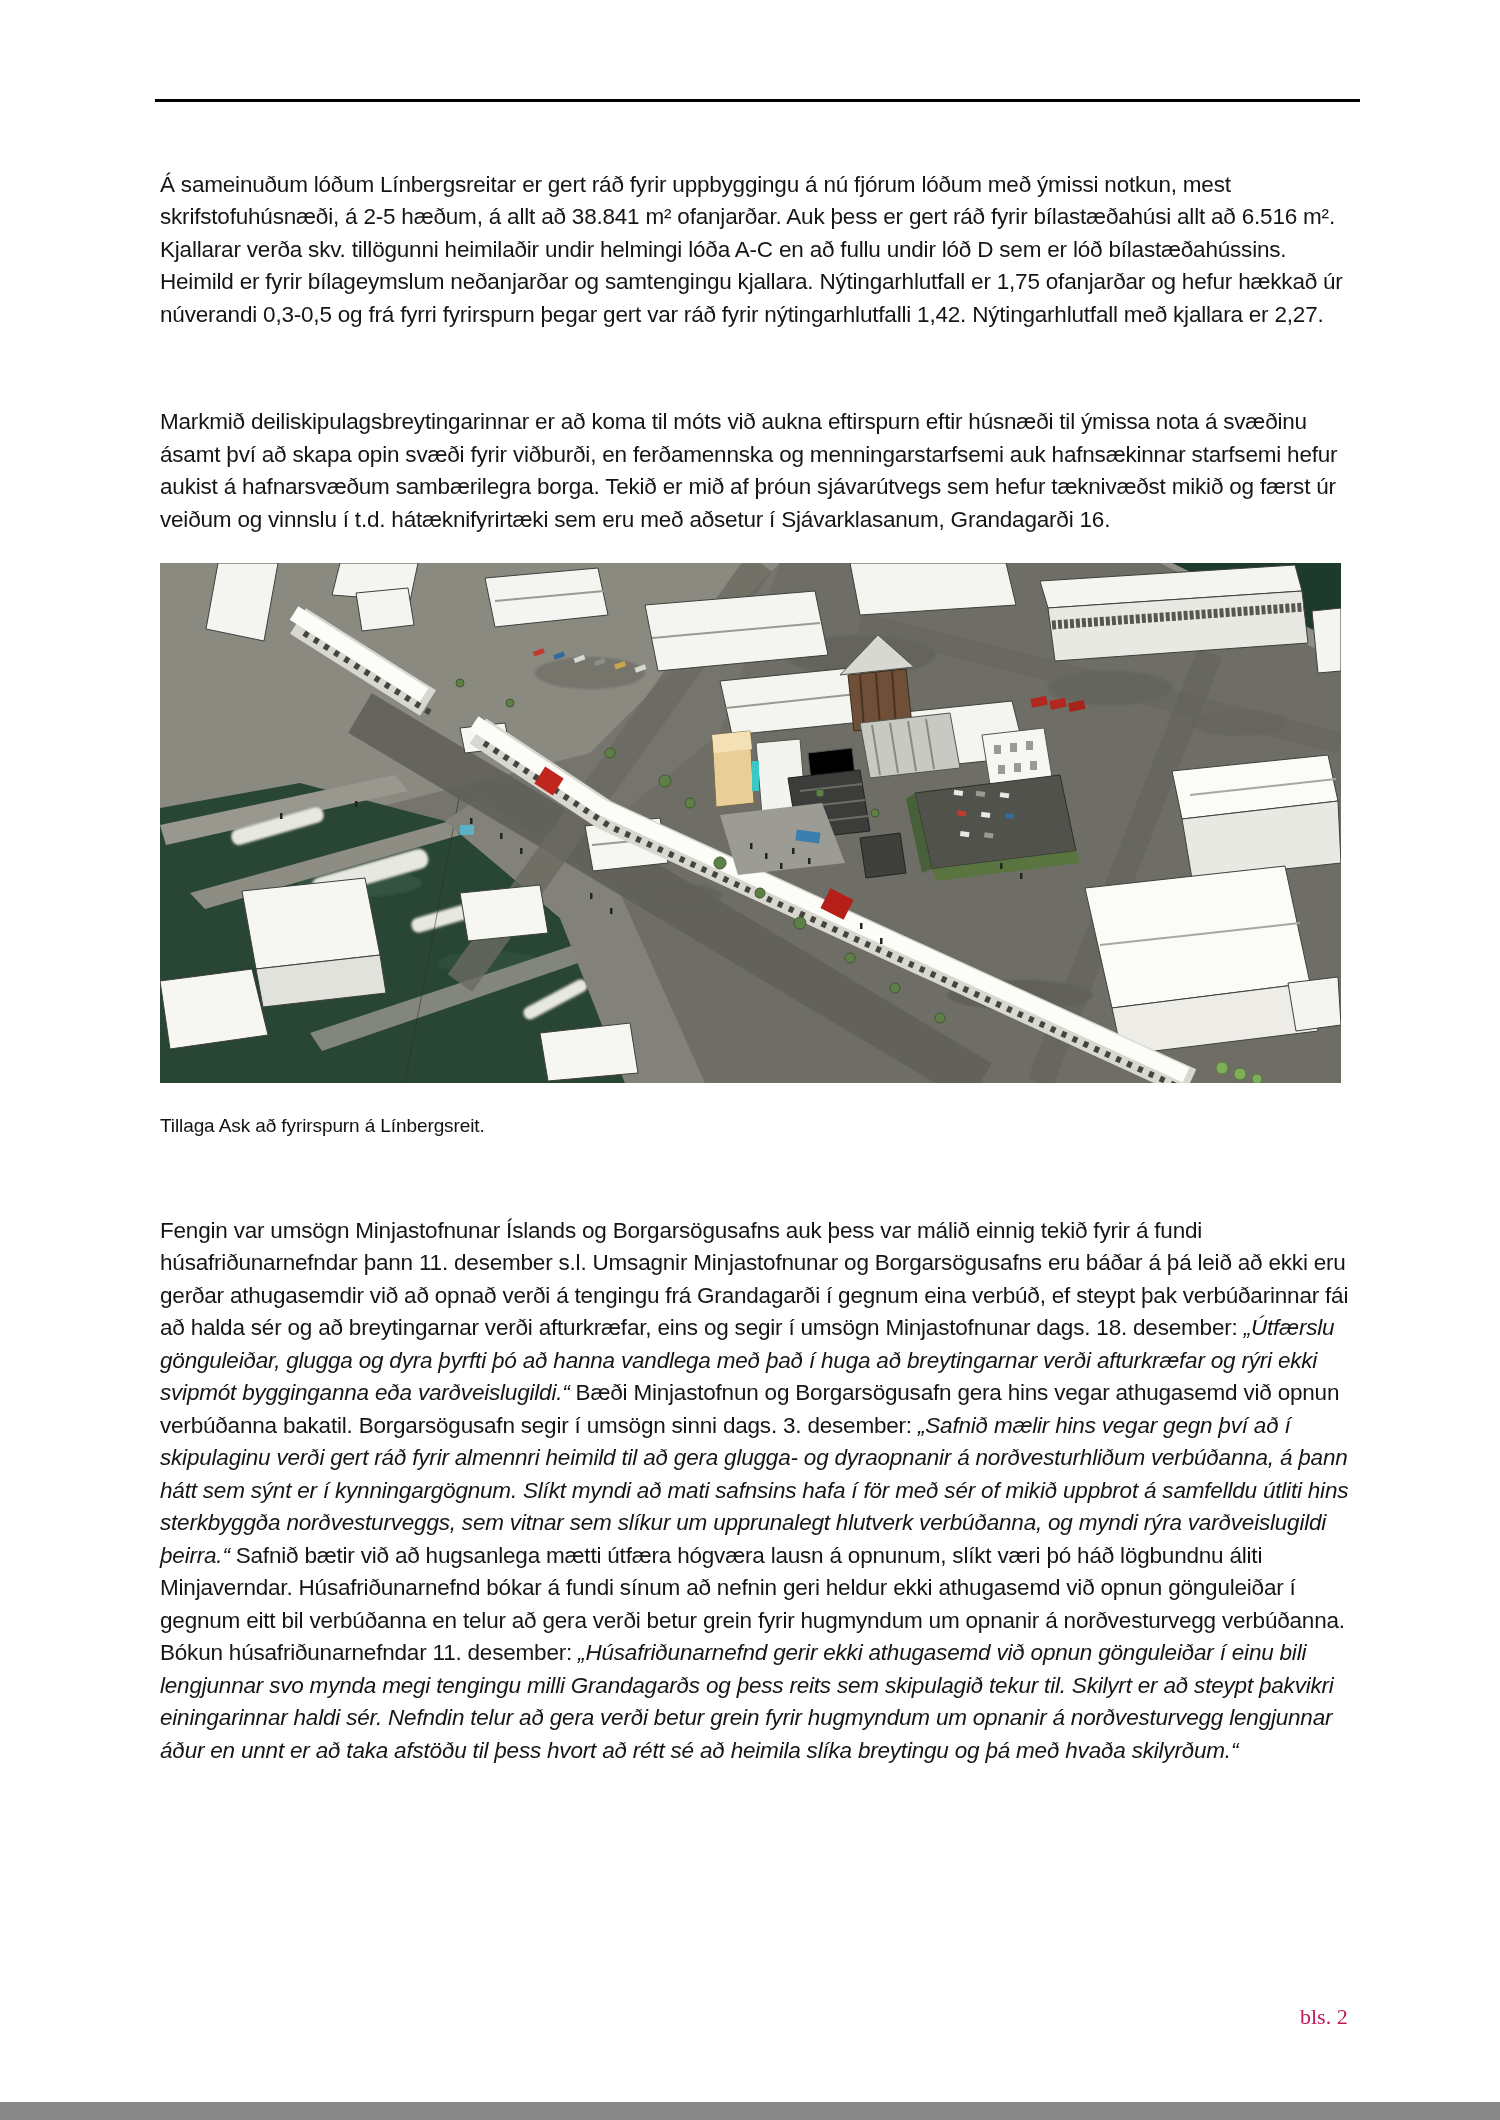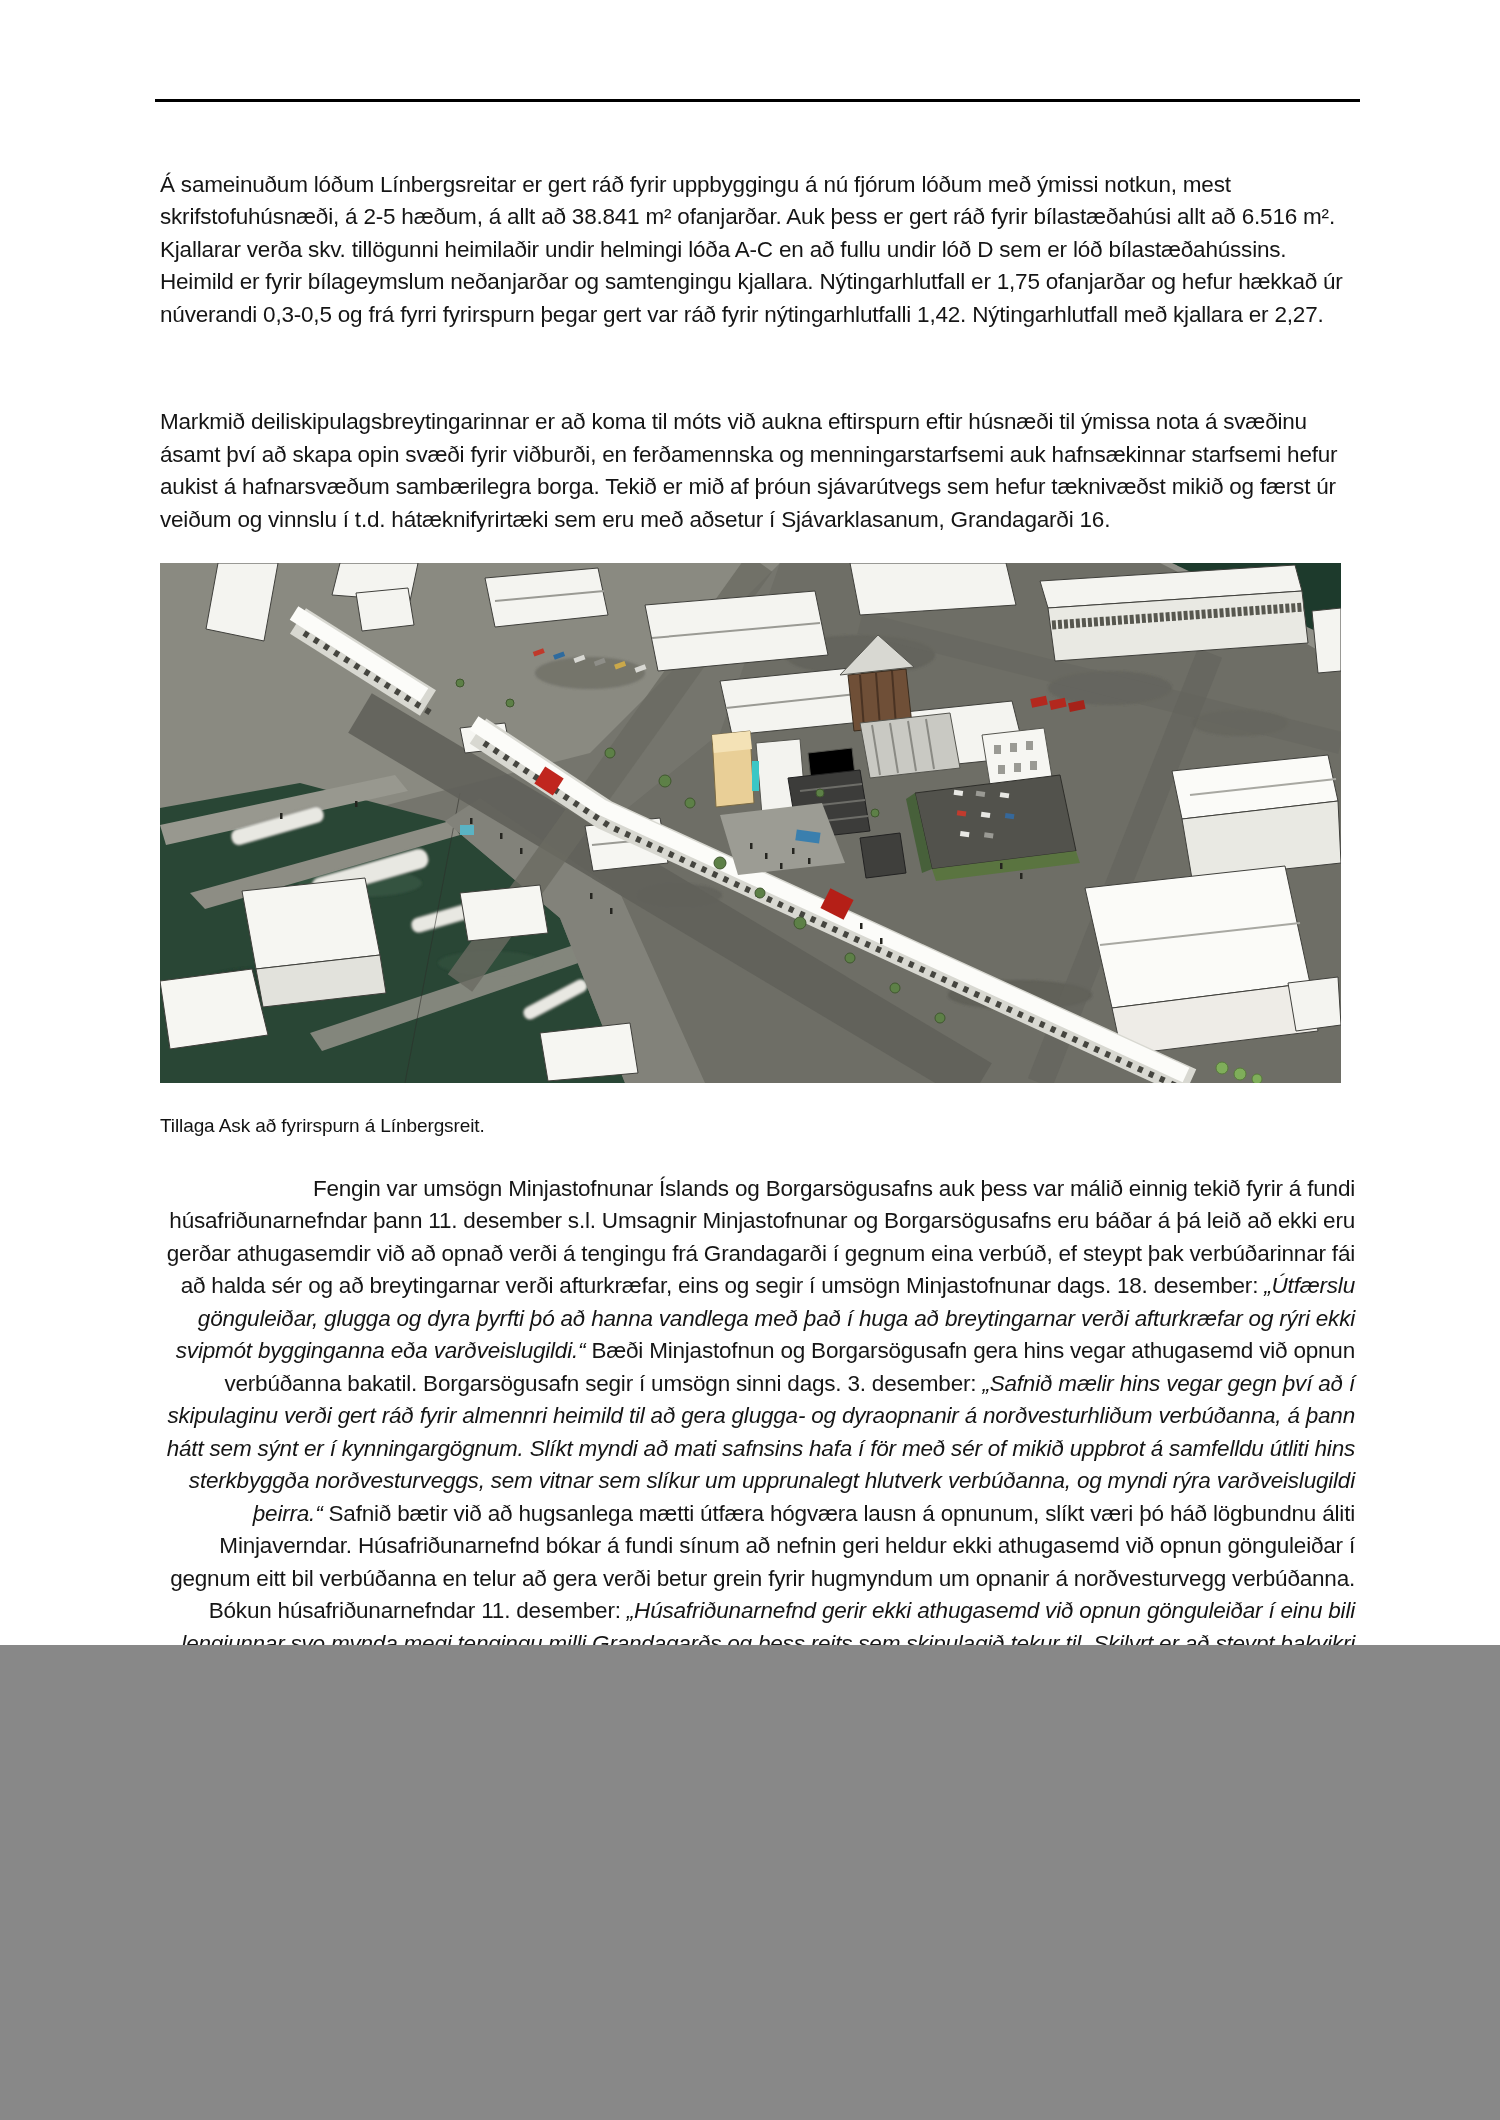--- a/index.html
+++ b/index.html
@@ -1,36 +1,36 @@
 <!DOCTYPE html>
 <html lang="is"><head>
 <meta charset="utf-8">
 <style>
   html,body{margin:0;padding:0;background:#888;}
   .page{
     position:relative;
-    width:1500px;height:1645px;
+    width:1500px;height:2102px;
     background:#ffffff;
     font-family:"Liberation Sans",sans-serif;
     color:#151515;
     overflow:hidden;
     margin:0 auto;
   }
   .rule{
     position:absolute;left:155px;top:99px;width:1205px;height:3px;background:#000;
   }
   .para{
     position:absolute;left:160px;width:1195px;
     font-size:22.5px;line-height:32.5px;letter-spacing:-0.2px;
     text-align:left;white-space:normal;
   }
   .para .it{font-style:italic;}
   #para1{top:146px;}
   #para2{top:390px;margin-top:16px;}
-  #para3{top:1150px;text-align:right;}
+  #para3{top:1192px;}
   .figure{
     position:absolute;left:160px;top:563px;width:1181px;height:520px;
     background:#75756d;overflow:hidden;
   }
   .figure svg{display:block;width:100%;height:100%;}
   .caption{
     position:absolute;left:160px;top:1095px;width:1100px;
     font-size:19px;line-height:24px;letter-spacing:-0.1px;color:#111;
   }
   .page-number{

